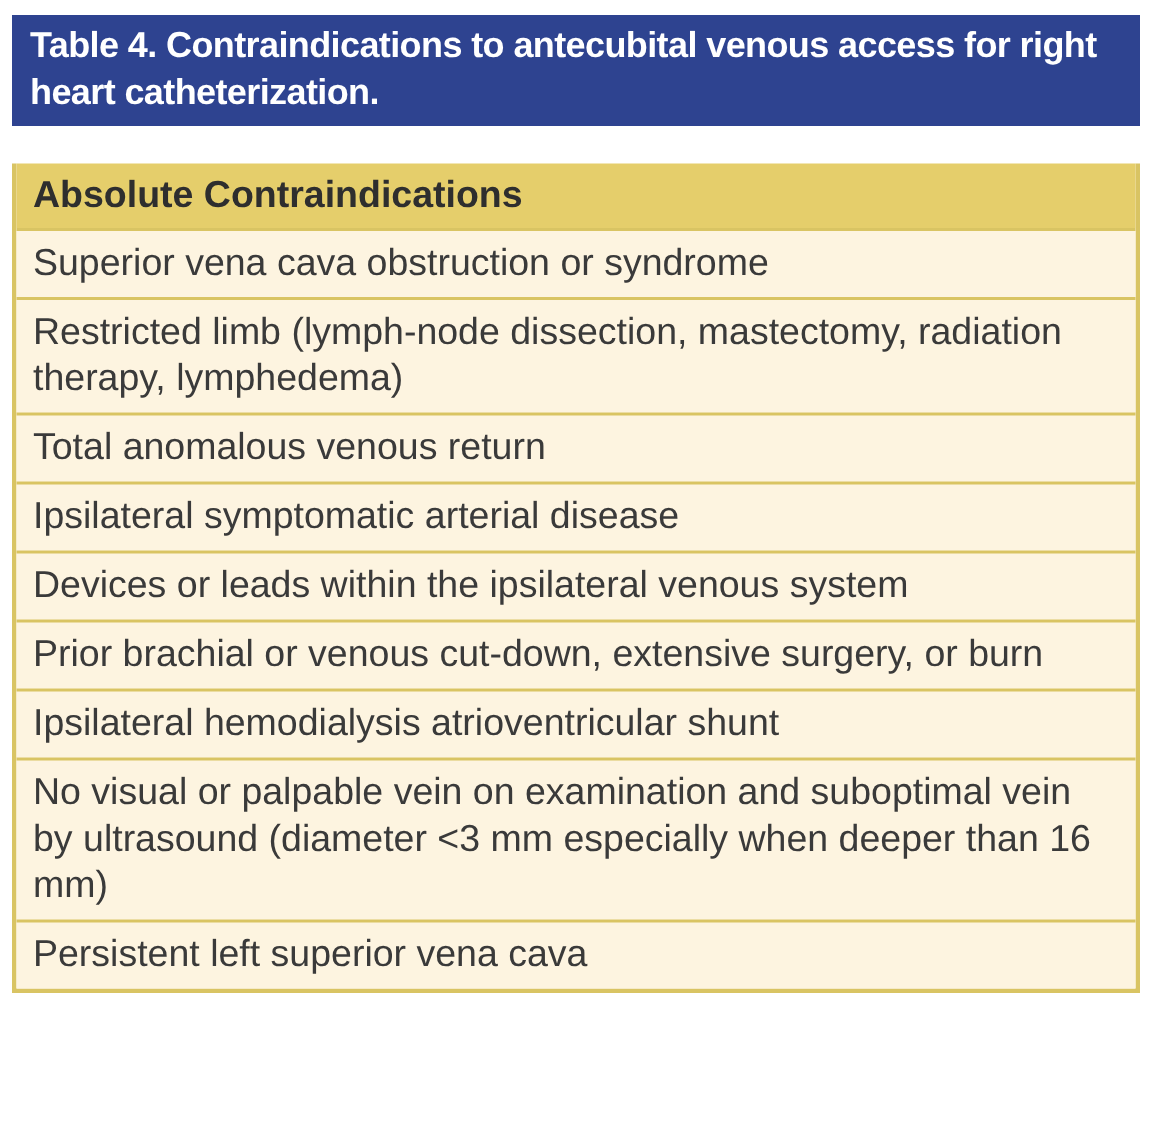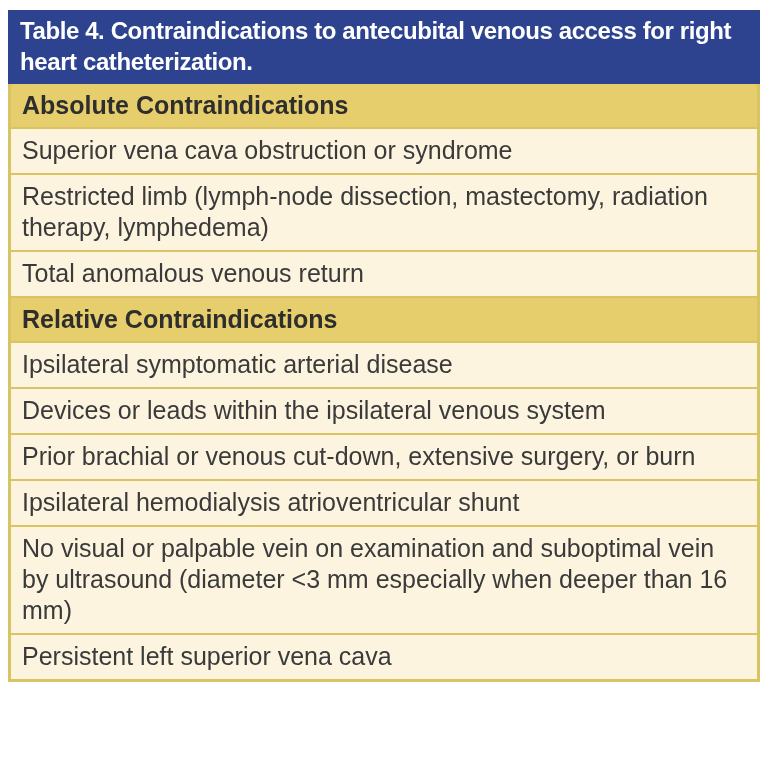--- a/index.html
+++ b/index.html
@@ -25,20 +25,21 @@
     font-size: 24px;
     font-weight: bold;
     line-height: 31px;
     letter-spacing: -0.4px;
     padding: 5px 12px 7px 12px;
   }
   .table-body {
     border: 3px solid var(--border, #d9c463);
     border-top: none;
     box-sizing: border-box;
+    margin-top: 25px;
   }
   .section-header {
     background: var(--section_bg, #e5ce6b);
     color: var(--section_text, #2e2e2e);
     font-size: 25px;
     font-weight: bold;
     line-height: 30px;
     padding: 6px 11px 7px 11px;
   }
   .row {
@@ -65,21 +66,20 @@
     <div class="table-title">Table 4. Contraindications to antecubital venous access for right heart catheterization.</div>
 
     <div class="table-body">
 
       <div class="section-header">Absolute Contraindications</div>
 
       <div class="row">Superior vena cava obstruction or syndrome</div>
       <div class="row">Restricted limb (lymph-node dissection, mastectomy, radiation therapy, lymphedema)</div>
       <div class="row">Total anomalous venous return</div>
 
-      <div class="section-header">Relative Contraindications</div>
 
       <div class="row">Ipsilateral symptomatic arterial disease</div>
       <div class="row">Devices or leads within the ipsilateral venous system</div>
       <div class="row">Prior brachial or venous cut-down, extensive surgery, or burn</div>
       <div class="row">Ipsilateral hemodialysis atrioventricular shunt</div>
       <div class="row">No visual or palpable vein on examination and suboptimal vein by ultrasound (diameter &lt;3 mm especially when deeper than 16 mm)</div>
       <div class="row">Persistent left superior vena cava</div>
 
     </div>
   </div>

